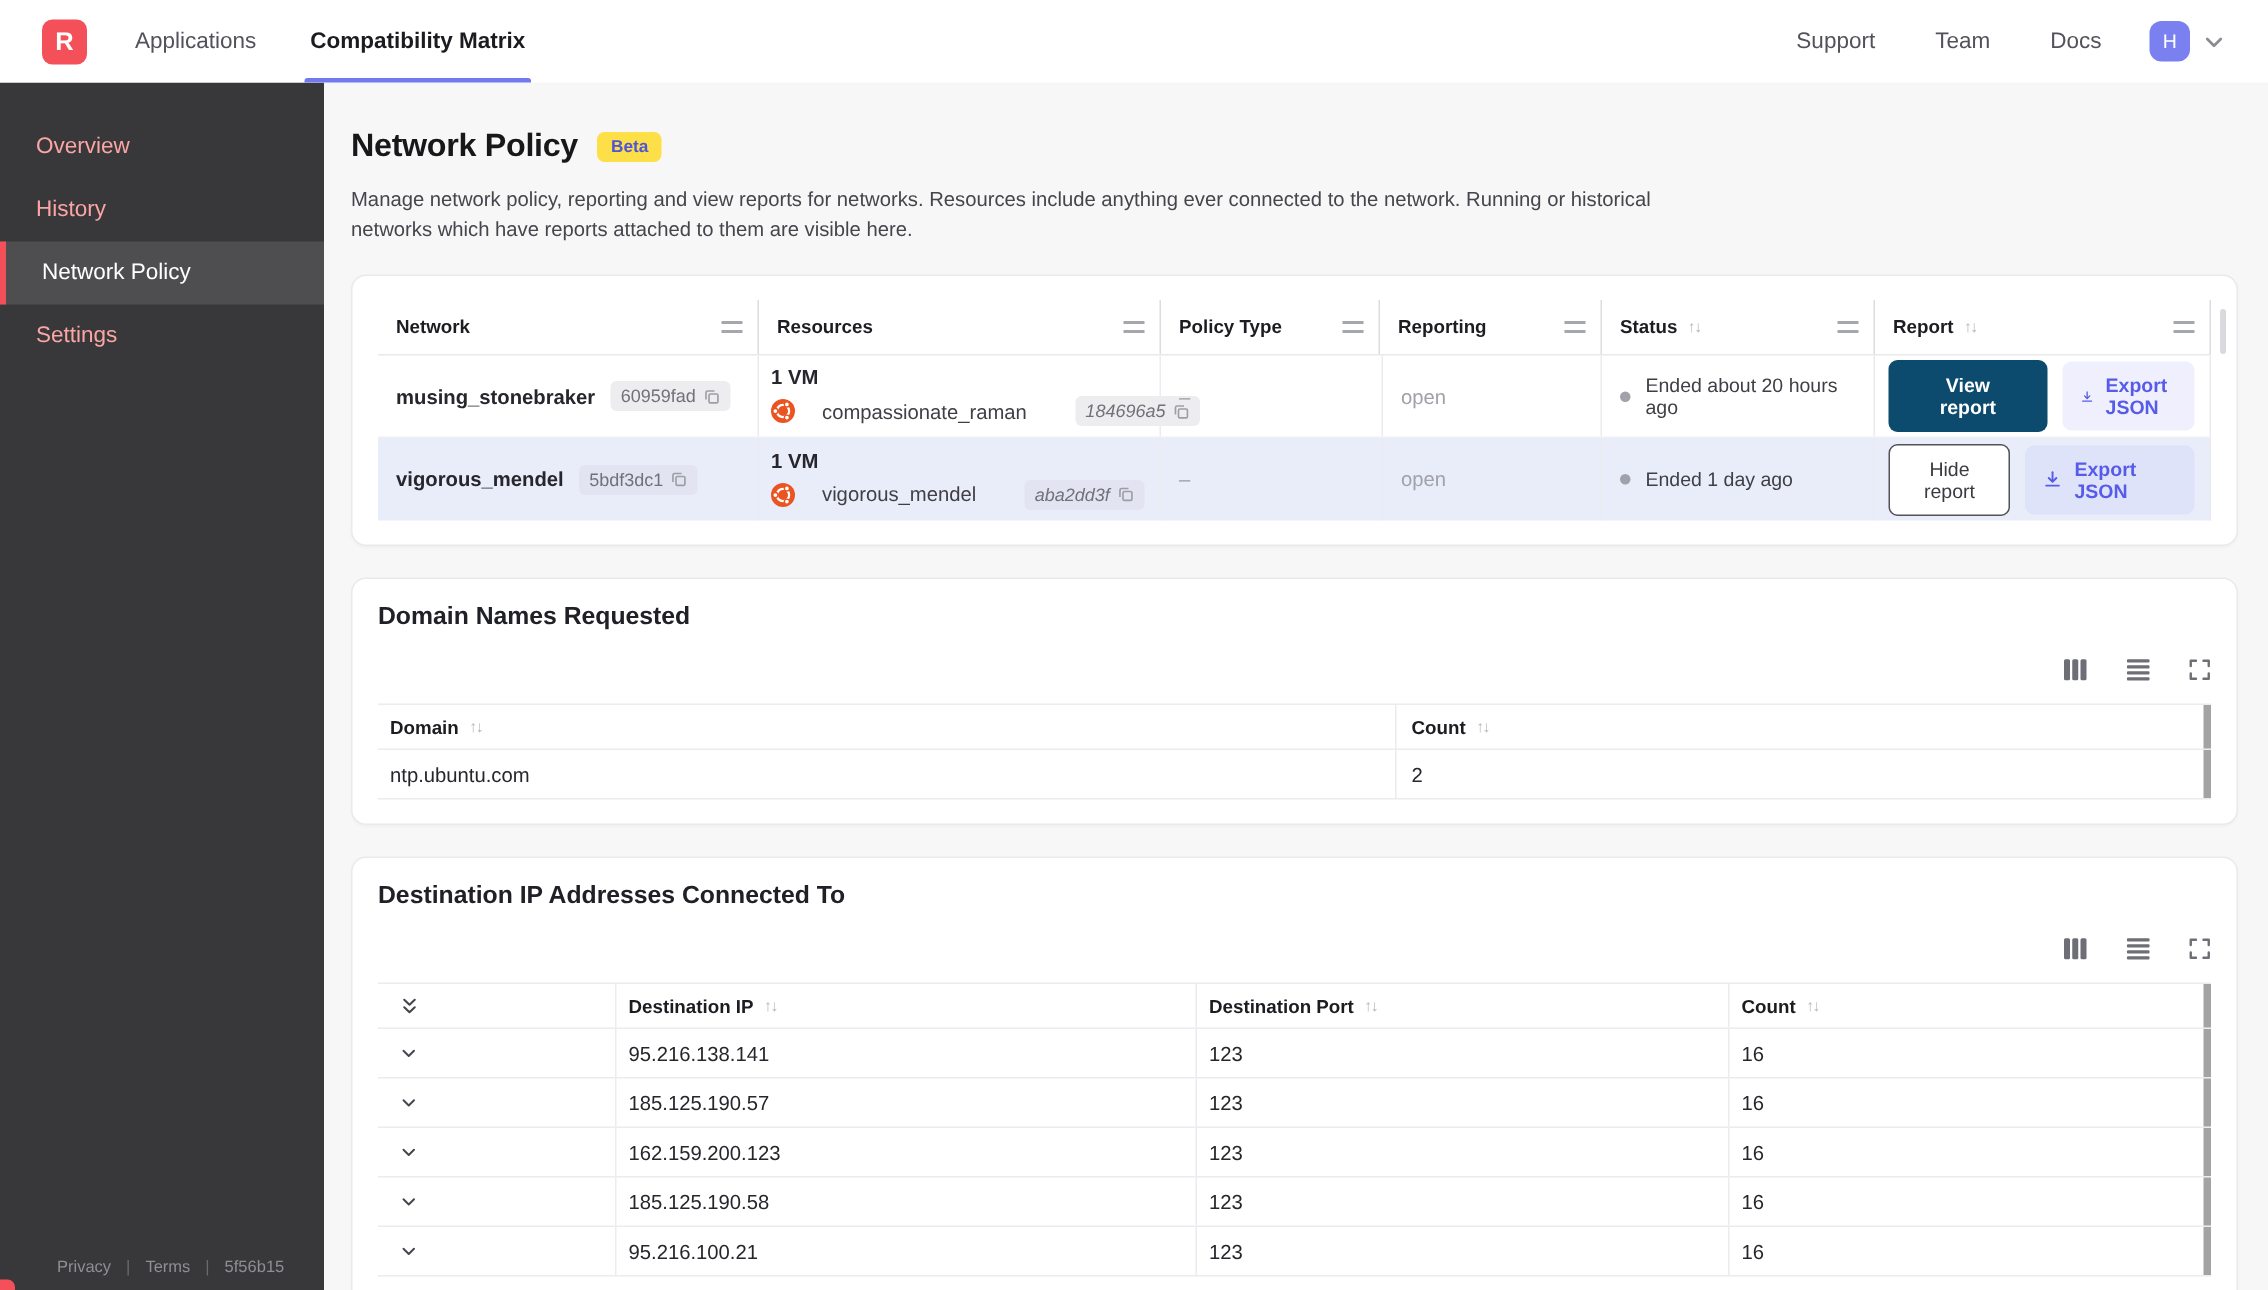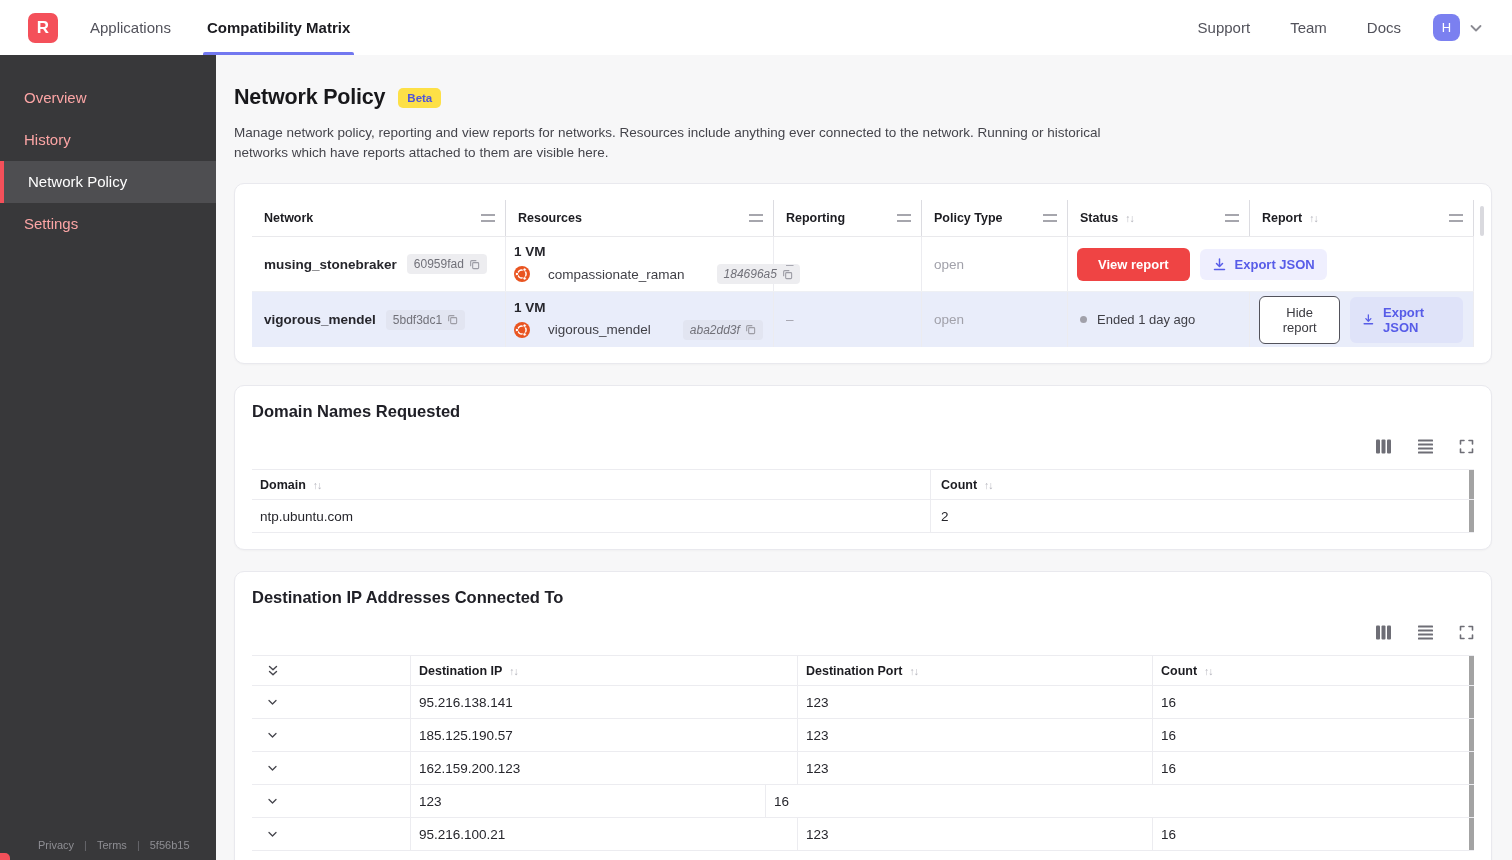--- a/index.html
+++ b/index.html
@@ -67,22 +67,22 @@
   .res-cell { flex-direction:column; align-items:flex-start; justify-content:center; gap:5px; padding-left:8px; }
   .res-title { font-size:13.5px; font-weight:bold; color:#26262c; }
   .res-line { display:flex; align-items:center; gap:18px; }
   .res-name { font-size:13.5px; color:#3f3f46; }
   .res-line .pill { margin-left:14px;font-style:italic; }
   .muted { font-size:13.5px; color:#a1a1aa; }
   .status-cell { gap:10px; }
   .dot { width:7px; height:7px; border-radius:50%; background:#a1a1aa; flex:none; }
   .status-text { font-size:13px; color:#3f3f46; }
   .report-cell { gap:10px; padding-left:9px; }
-  .btn-view { background:#ef4444; color:#fff; border:none; font-family:inherit; font-size:13px;
-    font-weight:bold; padding:9px 21px; border-radius:6px; cursor:pointer; }
+  .btn-view { background:#0c4a6e; color:#fff; border:none; font-family:inherit; font-size:13px;
+    font-weight:bold; padding:9px 31px; border-radius:6px; cursor:pointer; }
   .btn-hide { background:#fff; color:#3a3a40; border:1px solid #52525b; font-family:inherit;
     font-size:13px; padding:8px 12px; border-radius:6px; cursor:pointer; }
   .export-btn { display:inline-flex; align-items:center; gap:8px; background:rgba(99,102,241,.10);
     color:#575ce8; font-size:13px; font-weight:bold; padding:8px 12px; border-radius:6px; cursor:pointer; }
   .selected .export-btn { background:rgba(99,102,241,.07); }
   
   .card-title { font-size:16.5px; font-weight:bold; color:#202027; }
   .icon-row { display:flex; justify-content:flex-end; align-items:center; gap:25px; margin-top:18px; }
   .tool-icon { display:flex; cursor:pointer; }
   .stable { margin-top:15px; }
@@ -147,26 +147,26 @@
     <div class="ntable">
       <div class="nhead">
         <div class="ncell c1">
           <span>Network</span>
           <span class="drag"></span>
         </div>
         <div class="ncell c2">
           <span>Resources</span>
           <span class="drag"></span>
         </div>
+        <div class="ncell c4">
+          <span>Policy Type</span>
+          <span class="drag"></span>
+        </div>
         <div class="ncell c3">
           <span>Reporting</span>
-          <span class="drag"></span>
-        </div>
-        <div class="ncell c4">
-          <span>Policy Type</span>
           <span class="drag"></span>
         </div>
         <div class="ncell c5">
           <span>Status</span>
           <span class="sort">↑↓</span>
           <span class="drag"></span>
         </div>
         <div class="ncell c6">
           <span>Report</span>
           <span class="sort">↑↓</span>
@@ -204,20 +204,24 @@
                 </svg>
             </span>
           </span>
         </div>
         <div class="ncell c3">
           <span class="muted">–</span>
         </div>
         <div class="ncell c4">
           <span class="muted">open</span>
         </div>
+        <div class="ncell c5 status-cell">
+          <span class="dot"></span>
+          <span class="status-text">Ended about 20 hours ago</span>
+        </div>
         <div class="ncell c6 report-cell">
           <button class="btn-view">View report</button>
           <span class="export-btn">
             <svg width="15" height="15" viewBox="0 0 15 15" fill="none" stroke="#575ce8" stroke-width="1.5" stroke-linecap="round" stroke-linejoin="round">
                 <path d="M7.5 2v7"></path>
                 <path d="M4.5 6.5 7.5 9.5 10.5 6.5"></path>
                 <path d="M2.5 12.5h10"></path>
               </svg>
             <span>Export JSON</span>
           </span>
@@ -426,20 +430,23 @@
         <div class="scell xcol3 bl br">
             <span>16</span>
           </div>
       </div>
       <div class="srow">
         <div class="scell xcol0 exp-cell">
           <svg width="13" height="13" viewBox="0 0 13 13" fill="none" stroke="#45454c" stroke-width="1.3" stroke-linecap="round" stroke-linejoin="round">
               <path d="M3 4.5 6.5 8 10 4.5"></path>
             </svg>
         </div>
+        <div class="scell xcol1 bl">
+            <span>185.125.190.58</span>
+          </div>
         <div class="scell xcol2 bl">
             <span>123</span>
           </div>
         <div class="scell xcol3 bl br">
             <span>16</span>
           </div>
       </div>
       <div class="srow">
         <div class="scell xcol0 exp-cell">
           <svg width="13" height="13" viewBox="0 0 13 13" fill="none" stroke="#45454c" stroke-width="1.3" stroke-linecap="round" stroke-linejoin="round">

